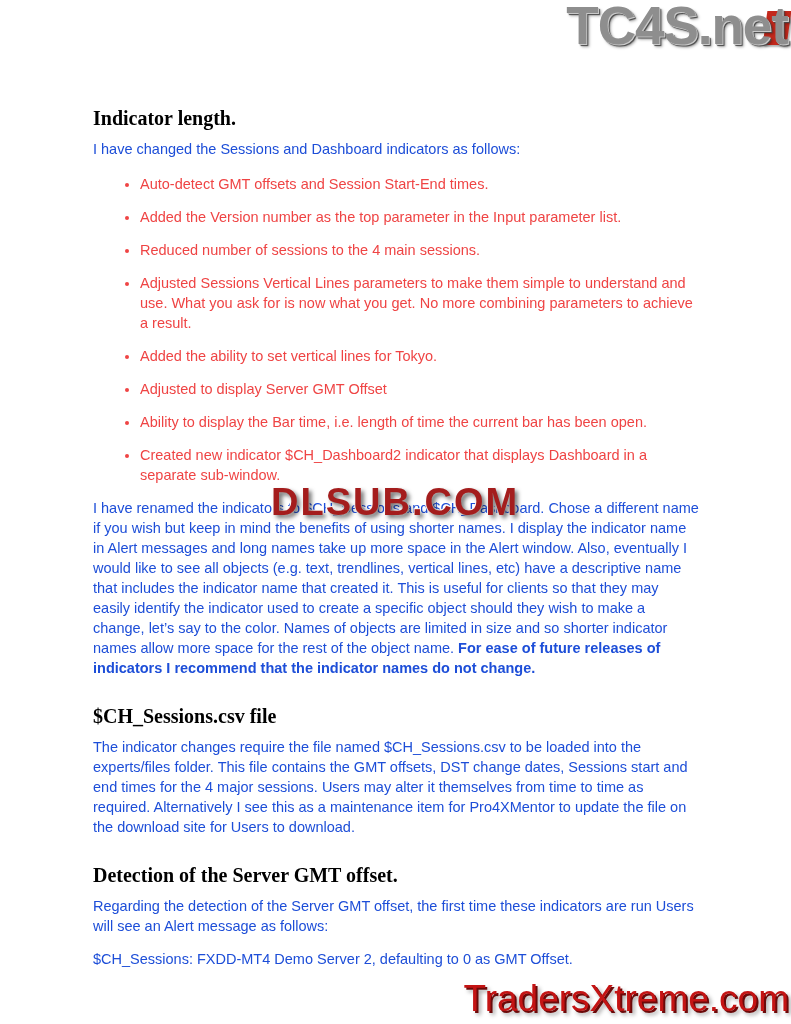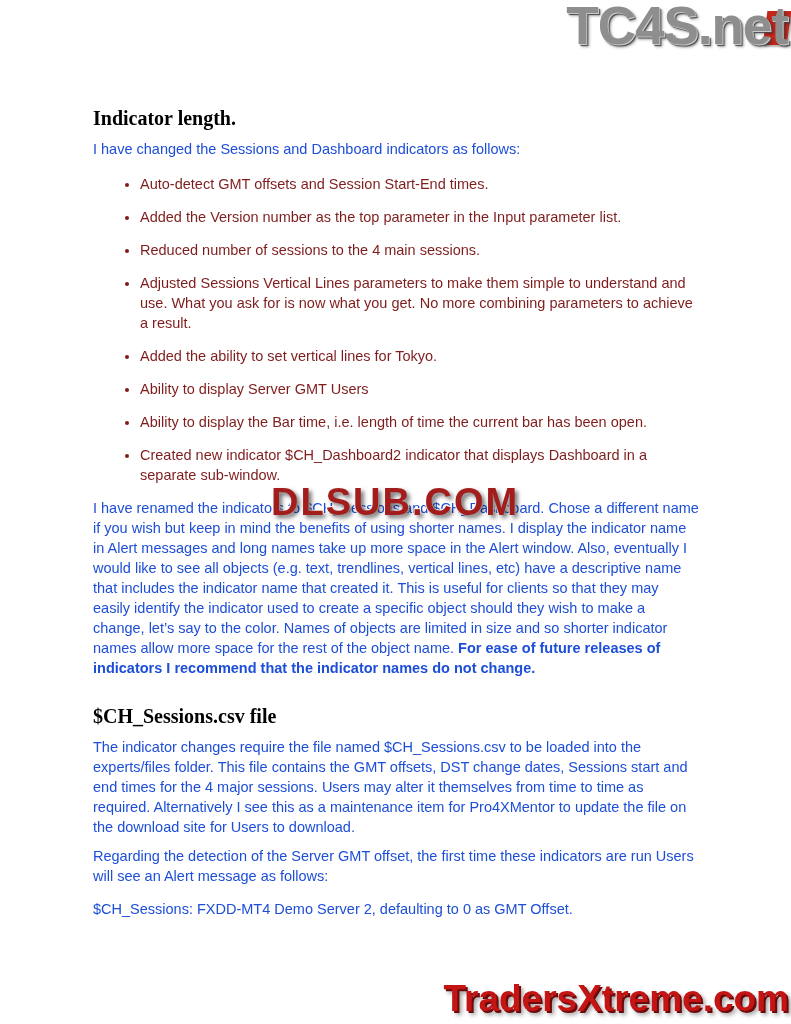--- a/index.html
+++ b/index.html
@@ -43,21 +43,21 @@
 
   ul.bullets {
     margin: 15px 0 0 0;
     padding-left: 47px;
     list-style: disc outside;
   }
   ul.bullets li {
     font-size: 14.5px;
     line-height: 20px;
     margin-bottom: 13px;
-    color: #7f1d1d;
+    color: #ef4444;
   }
 
   .alert-line { margin-top: 13px; }
 
   
   .top-logo {
     position: absolute;
     top: 2px;
     right: 3px;
     height: 52px;
@@ -105,21 +105,21 @@
     text-shadow: 3px 3px 4px rgba(0,0,0,0.55);
     margin-left: 47px;
   }
 
   
   .bottom-logo {
     position: absolute;
     right: 2px;
     bottom: 6px;
     font-family: "Liberation Sans", sans-serif;
-    font-weight: 700;
+    font-weight: 400;
     font-size: 37px;
     line-height: 38px;
     letter-spacing: 0px;
     color: #c41414;
     text-shadow:
       2px 2px 0 #6b0a0a,
       4px 4px 4px rgba(0,0,0,0.4);
   }
 </style>
 </head>
@@ -136,28 +136,29 @@
 
   <h1 class="doc-heading h-first">Indicator length.</h1>
   <p class="para">I have changed the Sessions and Dashboard indicators as follows:</p>
 
   <ul class="bullets">
     <li>Auto-detect GMT offsets and Session Start-End times.</li>
     <li>Added the Version number as the top parameter in the Input parameter list.</li>
     <li>Reduced number of sessions to the 4 main sessions.</li>
     <li>Adjusted Sessions Vertical Lines parameters to make them simple to understand and use. What you ask for is now what you get. No more combining parameters to achieve a result.</li>
     <li>Added the ability to set vertical lines for Tokyo.</li>
-    <li>Ability to display Server GMT Users</li>
+    <li>Adjusted to display Server GMT Offset</li>
     <li>Ability to display the Bar time, i.e. length of time the current bar has been open.</li>
     <li>Created new indicator $CH_Dashboard2 indicator that displays Dashboard in a separate sub-window.</li>
   </ul>
 
   <p class="para"><span>I have renamed the indicators to $CH_Sessions and $CH_Dashboard. Chose a different name if you wish but keep in mind the benefits of using shorter names. I display the indicator name in Alert messages and long names take up more space in the Alert window. Also, eventually I would like to see all objects (e.g. text, trendlines, vertical lines, etc) have a descriptive name that includes the indicator name that created it. This is useful for clients so that they may easily identify the indicator used to create a specific object should they wish to make a change, let’s say to the color. Names of objects are limited in size and so shorter indicator names allow more space for the rest of the object name. </span><span class="bold-run">For ease of future releases of indicators I recommend that the indicator names do not change.</span></p>
 
   <h1 class="doc-heading h-gap-lg">$CH_Sessions.csv file</h1>
   <p class="para">The indicator changes require the file named $CH_Sessions.csv to be loaded into the experts/files folder. This file contains the GMT offsets, DST change dates, Sessions start and end times for the 4 major sessions. Users may alter it themselves from time to time as required. Alternatively I see this as a maintenance item for Pro4XMentor to update the file on the download site for Users to download.</p>
 
+  <h1 class="doc-heading h-gap-lg">Detection of the Server GMT offset.</h1>
   <p class="para">Regarding the detection of the Server GMT offset, the first time these indicators are run Users will see an Alert message as follows:</p>
   <p class="para alert-line">$CH_Sessions: FXDD-MT4 Demo Server 2, defaulting to 0 as GMT Offset.</p>
 
 </div>
 
 <div class="bottom-logo">TradersXtreme.com</div>
 
 </body></html>

